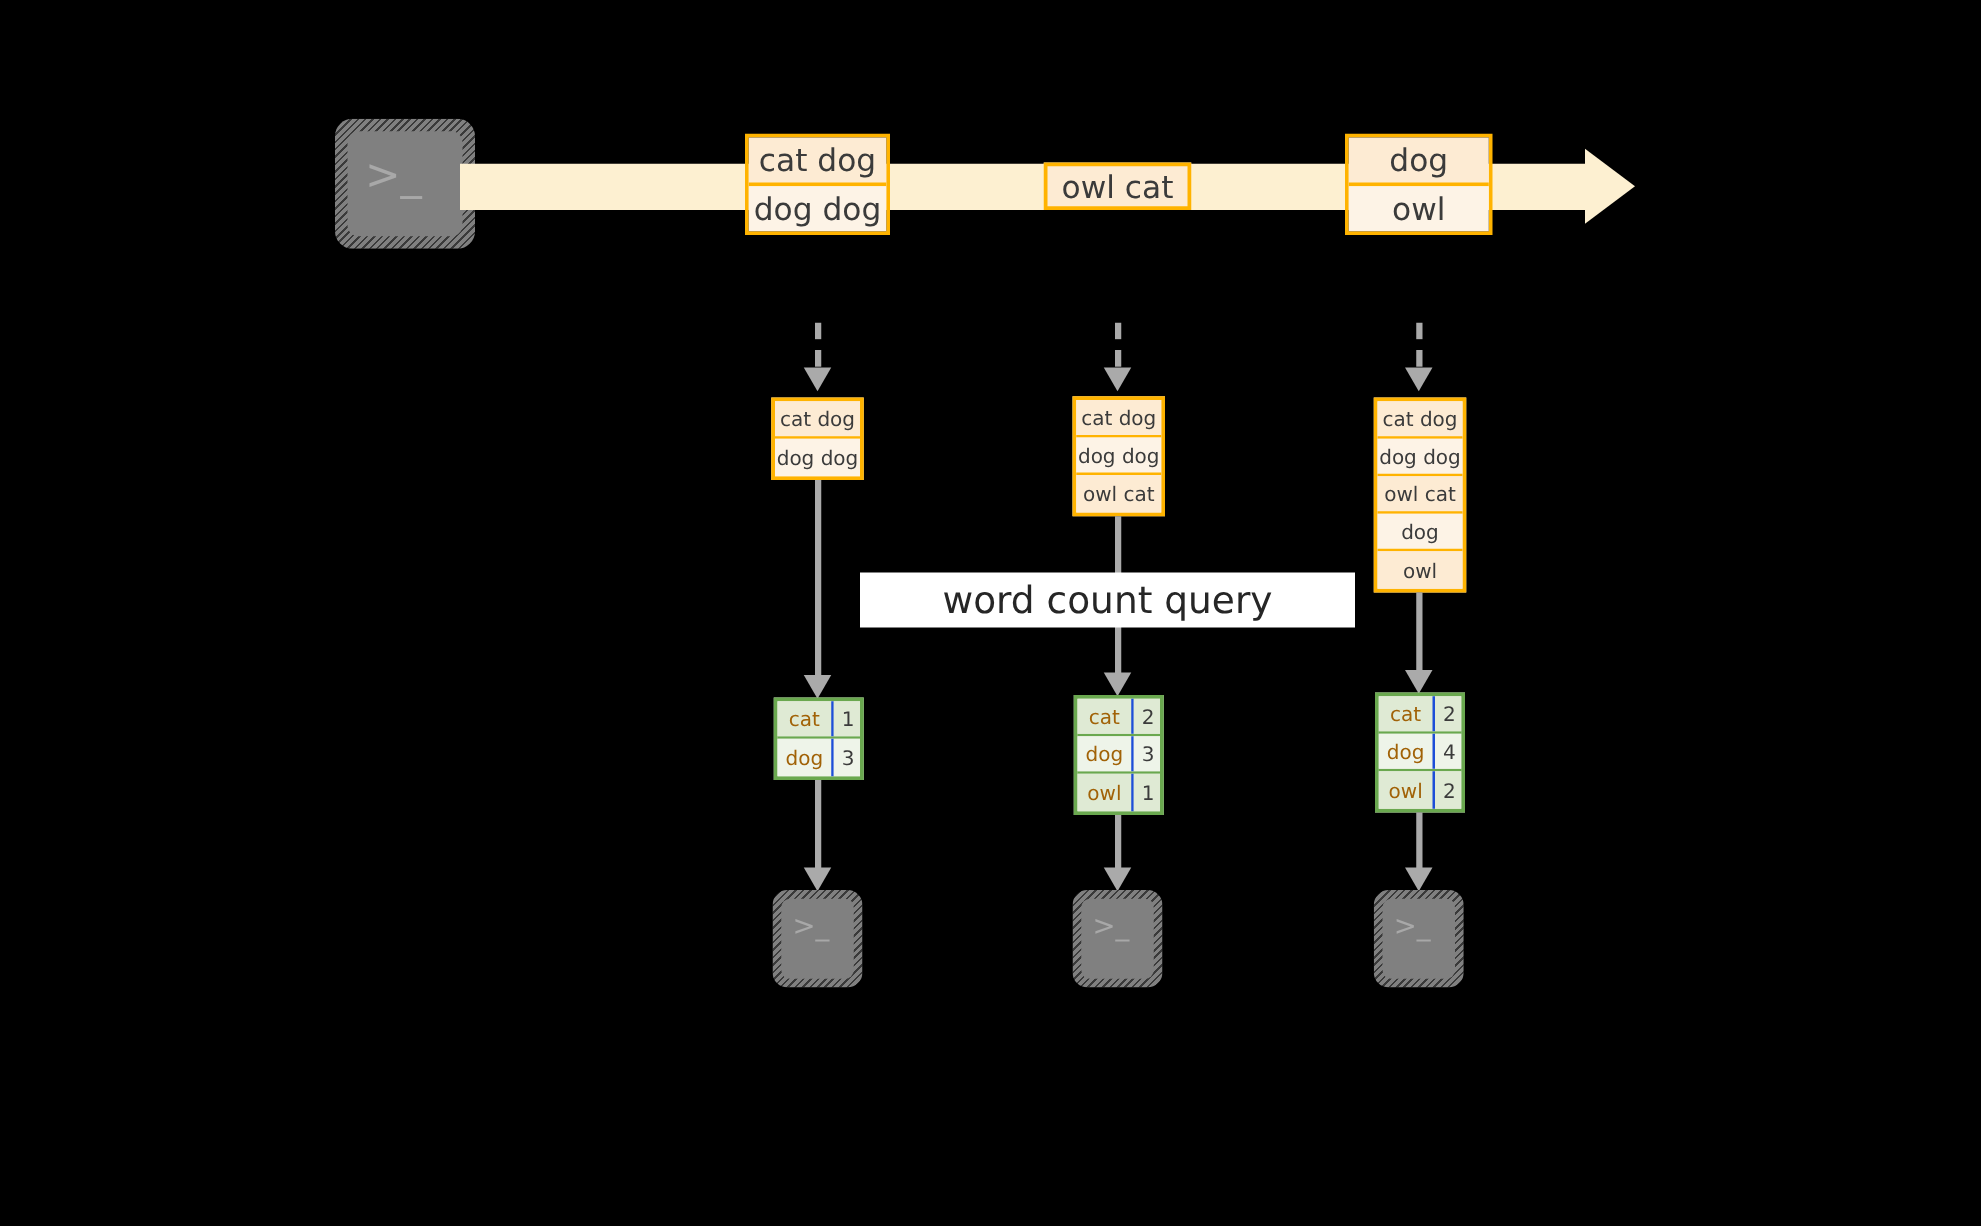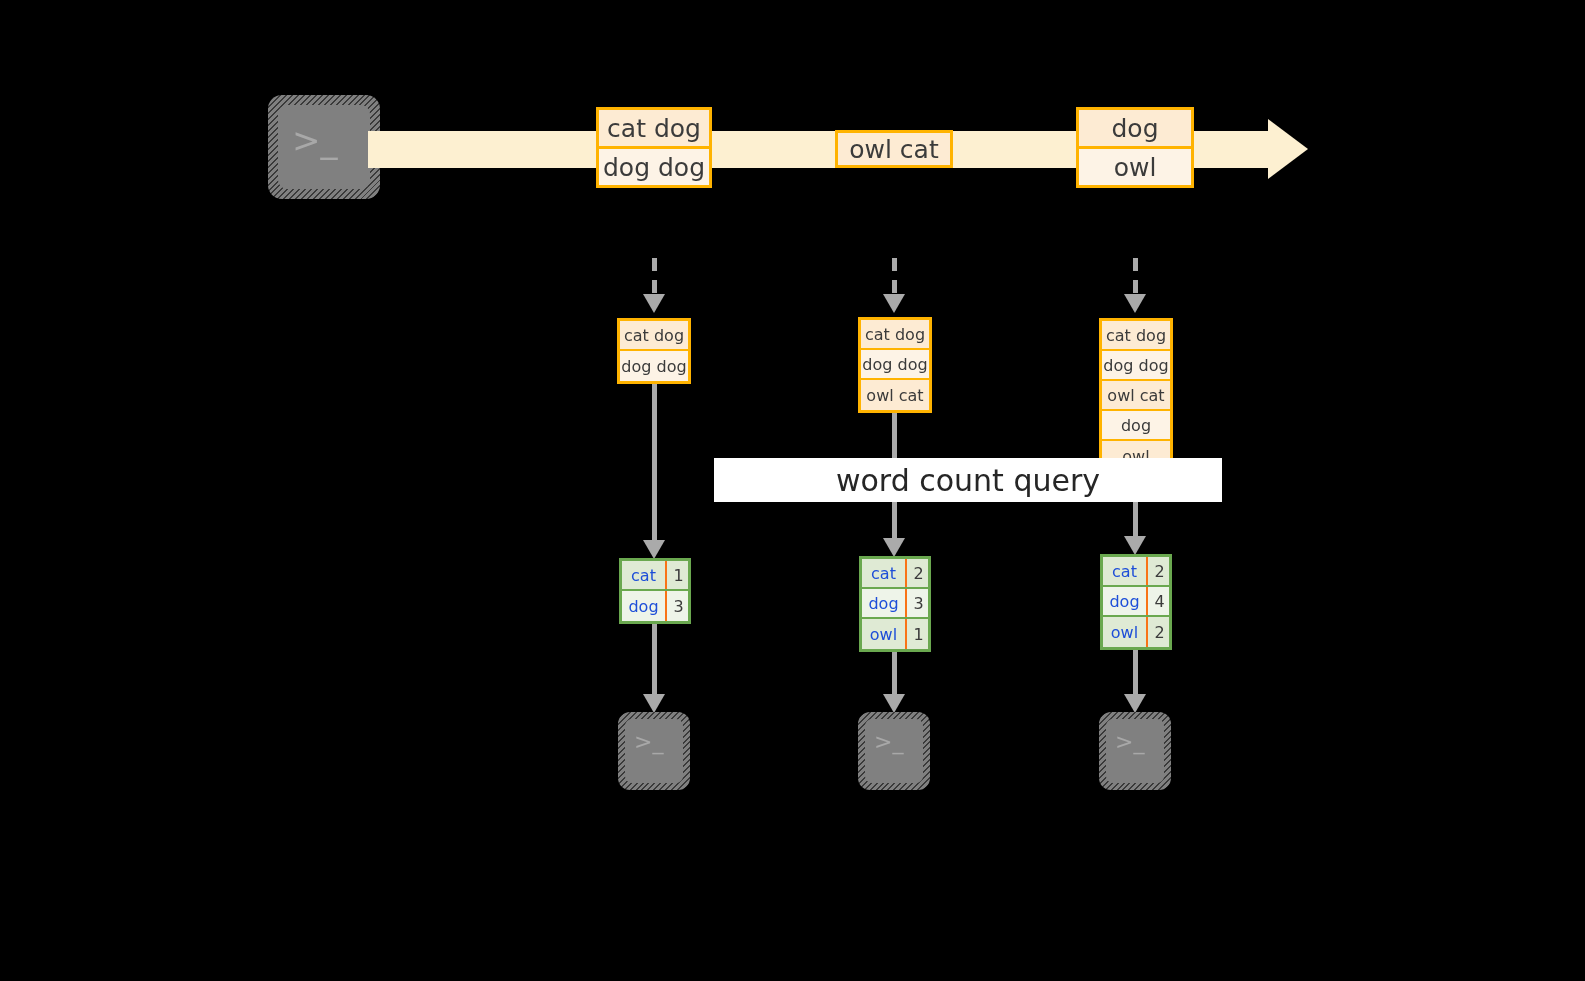--- a/index.html
+++ b/index.html
@@ -142,23 +142,23 @@
     border-bottom: 2px solid #6aa84f;
     height: 30px;
   }
   .gtable .grow:last-child { border-bottom: none; }
   .gtable .gc-word {
     box-sizing: border-box;
     width: 45px;
     display: flex;
     align-items: center;
     justify-content: center;
-    border-right: 2px solid #f97316;
+    border-right: 2px solid #1d4ed8;
     background: #dfead4;
-    color: #1d4ed8;
+    color: #a16207;
     font-size: 16px;
   }
   .gtable .gc-count {
     box-sizing: border-box;
     flex: 1;
     display: flex;
     align-items: center;
     justify-content: center;
     background: #dfead4;
     color: #3b3b3b;
@@ -327,15 +327,15 @@
 
   <div class="vline" style="left:1133px; top:650px; height:46px;"></div>
   <div class="varrow" style="left:1124px; top:694px;"></div>
 
   <div class="terminal terminal-small" style="left:1099px; top:712px;">
     <div class="inner">
       <span class="prompt">&gt;_</span>
     </div>
   </div>
 
-  <div class="caption" style="left:688px; top:458px; width:508px; height:44px;margin-left:26px;">word count query</div>
+  <div class="caption" style="left:688px; top:458px; width:396px; height:44px;">word count query</div>
 
 </div>
 
 </body></html>

